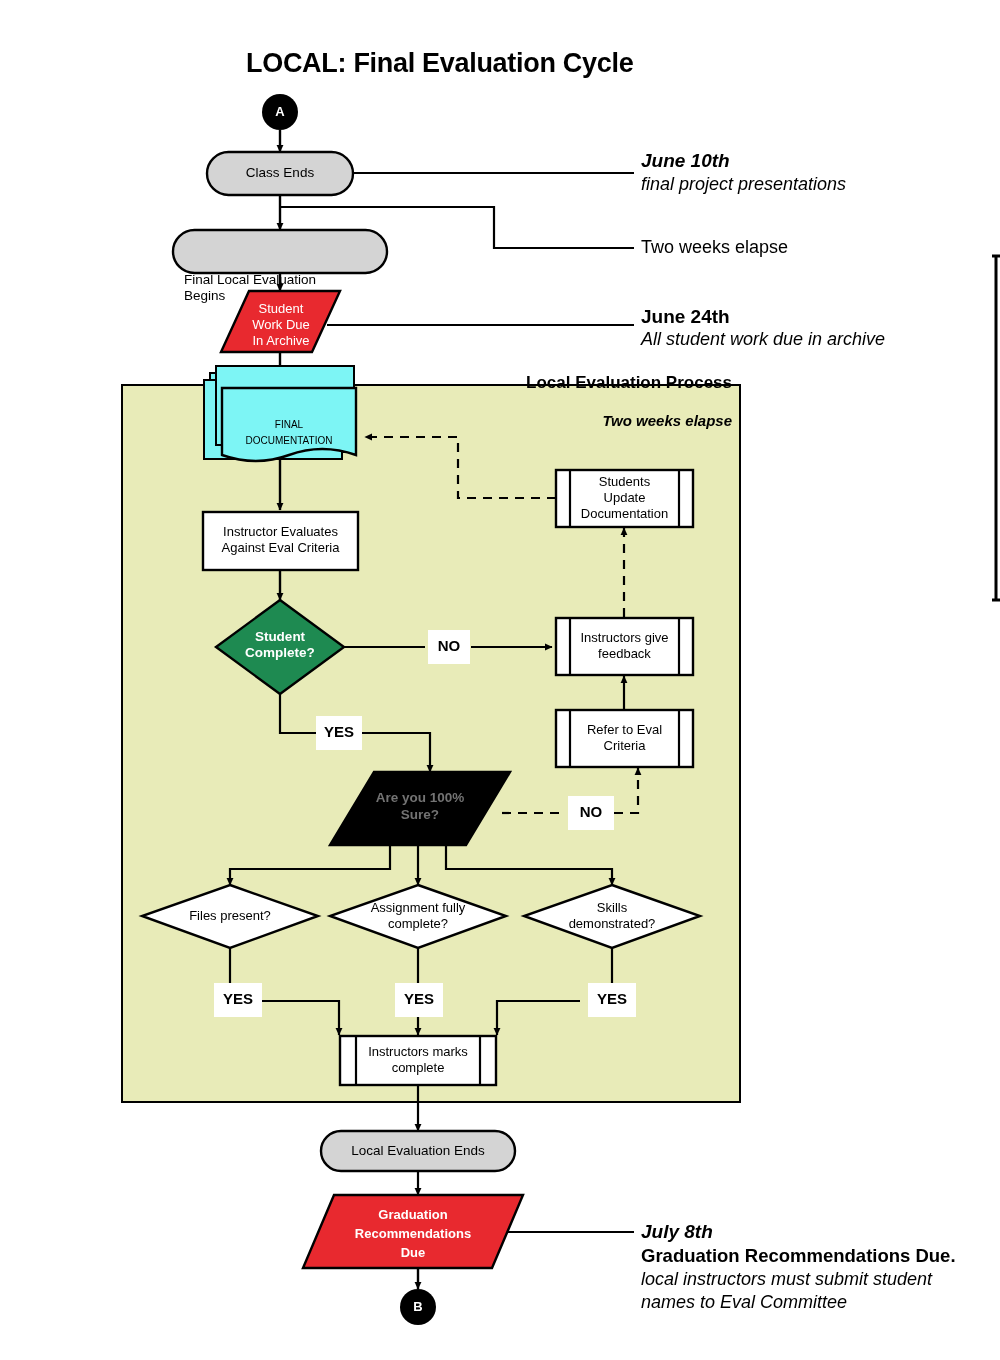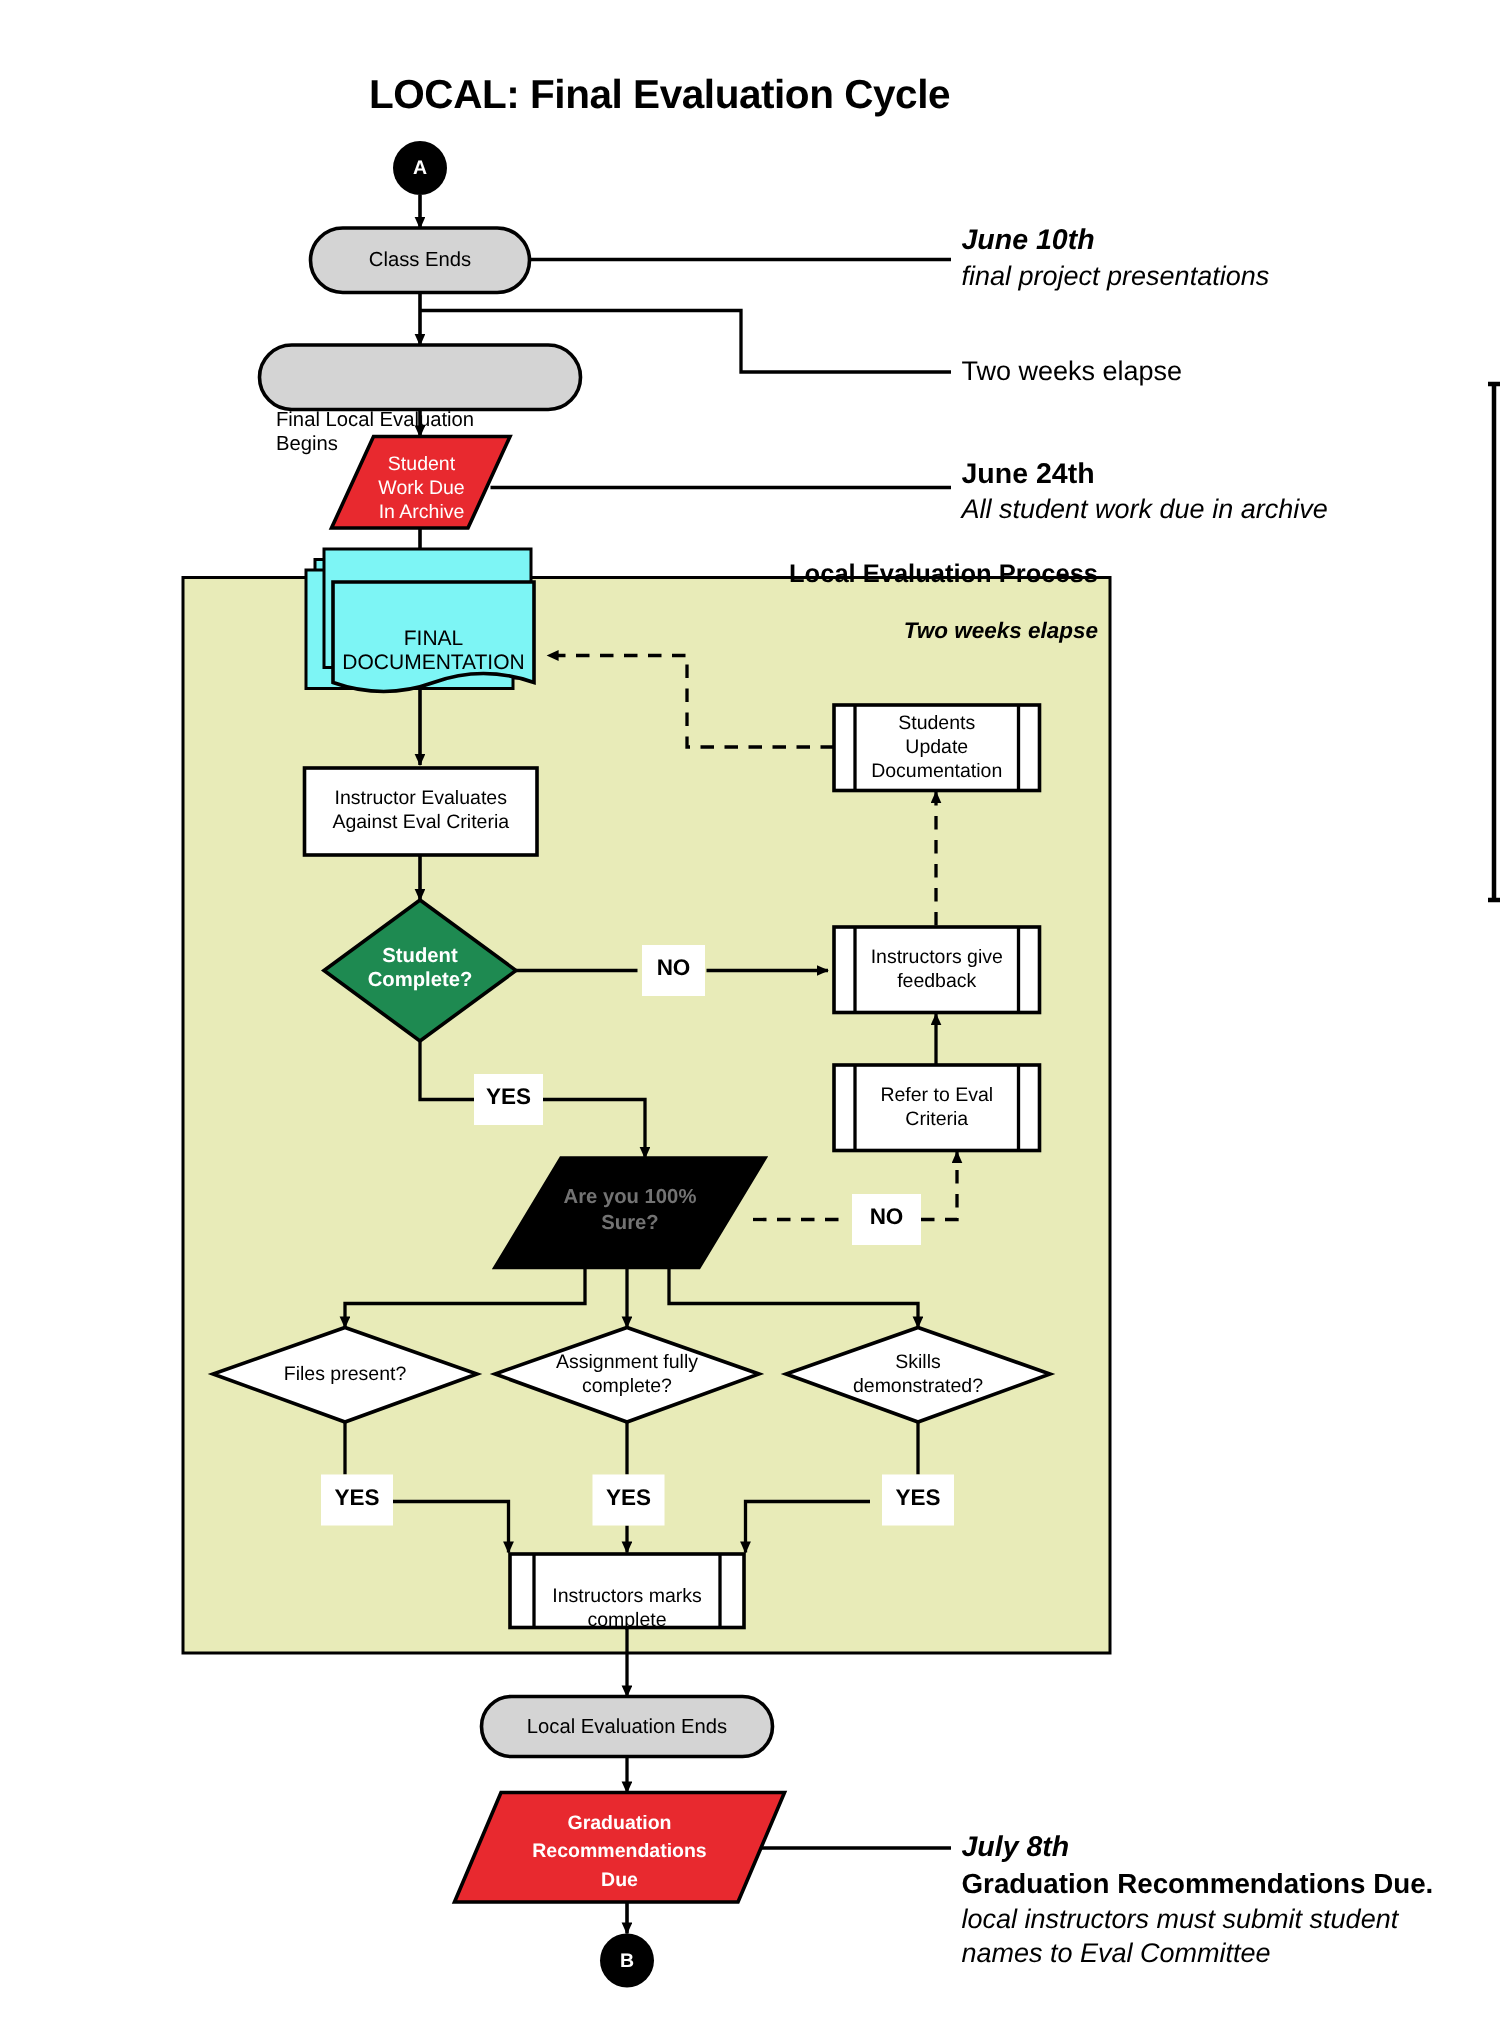--- a/index.html
+++ b/index.html
@@ -147,21 +147,21 @@
     <span>Final Local Evaluation</span><br>
     <span>Begins</span>
   </div>
 
   <div style="position:absolute;left:206px;top:301px;width:150px;text-align:center;font-size:13px;color:#fff;line-height:16px;">
     <span>Student</span><br>
     <span>Work Due</span><br>
     <span>In Archive</span>
   </div>
 
-  <div style="position:absolute;left:215px;top:417px;width:148px;text-align:center;font-size:14px;color:#000;line-height:16px;">
+  <div style="position:absolute;left:215px;top:417px;width:148px;text-align:center;font-size:10px;color:#000;line-height:16px;">
     <span>FINAL</span><br>
     <span>DOCUMENTATION</span>
   </div>
 
   <div style="position:absolute;left:440px;top:373px;width:292px;text-align:right;font-size:17px;font-weight:bold;color:#000;">Local Evaluation Process</div>
   <div style="position:absolute;left:440px;top:412px;width:292px;text-align:right;font-size:15px;font-weight:bold;font-style:italic;color:#000;">Two weeks elapse</div>
 
   <div style="position:absolute;left:203px;top:524px;width:155px;text-align:center;font-size:13px;color:#000;line-height:16px;">
     <span>Instructor Evaluates</span><br>
     <span>Against Eval Criteria</span>
@@ -208,21 +208,21 @@
 
   <div style="position:absolute;left:542px;top:900px;width:140px;text-align:center;font-size:13px;color:#000;line-height:16px;">
     <span>Skills</span><br>
     <span>demonstrated?</span>
   </div>
 
   <div style="position:absolute;left:214px;top:990px;width:48px;text-align:center;font-size:15px;font-weight:bold;color:#000;">YES</div>
   <div style="position:absolute;left:395px;top:990px;width:48px;text-align:center;font-size:15px;font-weight:bold;color:#000;">YES</div>
   <div style="position:absolute;left:588px;top:990px;width:48px;text-align:center;font-size:15px;font-weight:bold;color:#000;">YES</div>
 
-  <div style="position:absolute;left:356px;top:1044px;width:124px;text-align:center;font-size:13px;color:#000;line-height:16px;margin-top:12px;">
+  <div style="position:absolute;left:356px;top:1044px;width:124px;text-align:center;font-size:13px;color:#000;line-height:16px;">
     <span>Instructors marks</span><br>
     <span>complete</span>
   </div>
 
   <div style="position:absolute;left:321px;top:1143px;width:194px;text-align:center;font-size:13.5px;color:#000;">Local Evaluation Ends</div>
 
   <div style="position:absolute;left:318px;top:1205px;width:190px;text-align:center;font-size:13px;font-weight:bold;color:#fff;line-height:19px;">
     <span>Graduation</span><br>
     <span>Recommendations</span><br>
     <span>Due</span>

